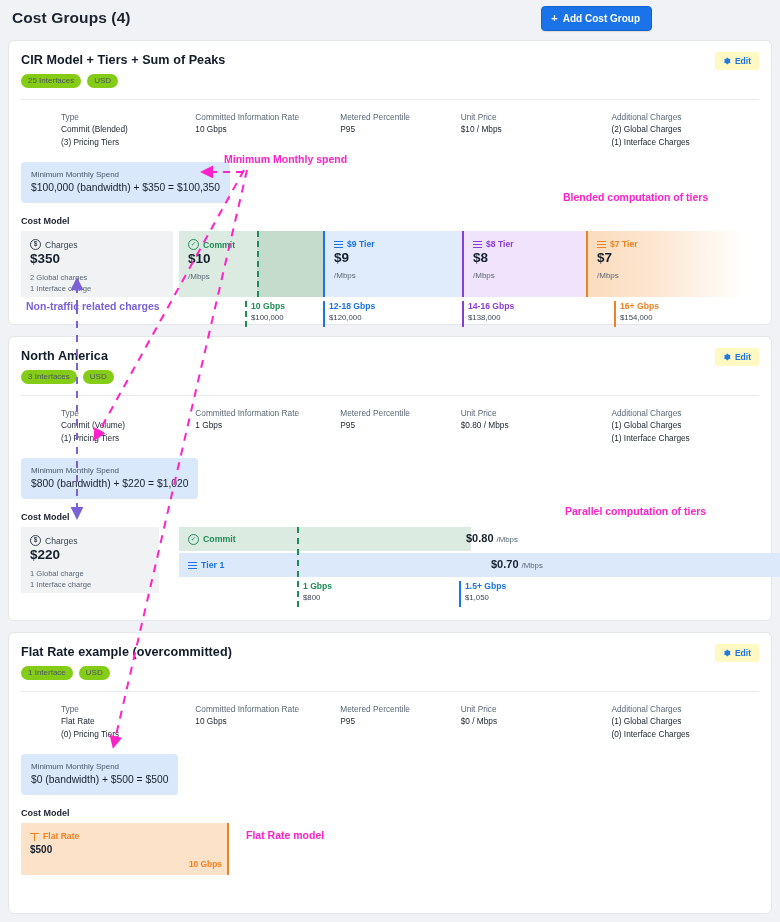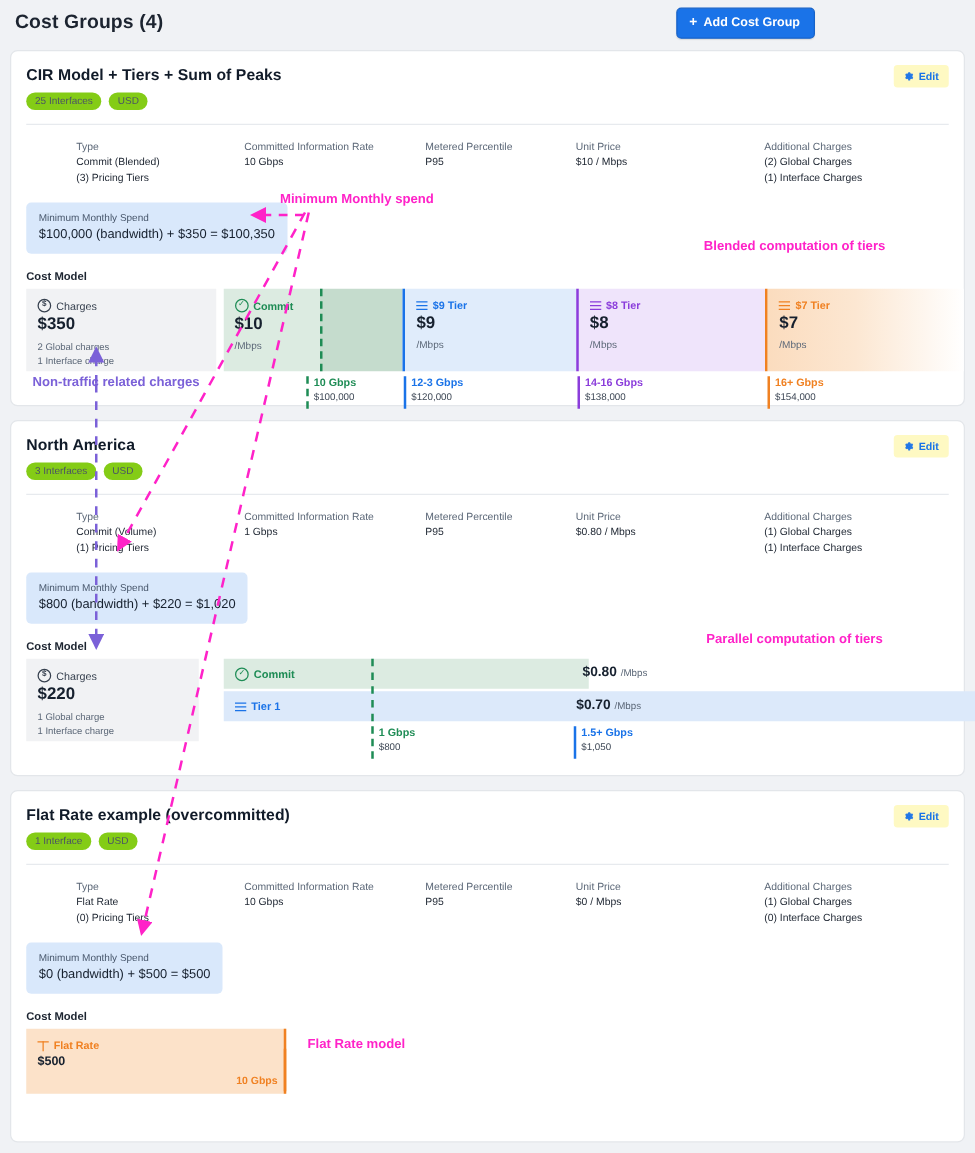--- a/index.html
+++ b/index.html
@@ -238,21 +238,21 @@
               <i></i>
               <i></i>
               <i></i>
             </span>
           <span>$9 Tier</span>
         </div>
         <div class="cell-price">$9</div>
         <div class="cell-unit">/Mbps</div>
       </div>
 
-      <div class="cell tier8" style="width:152px;">
+      <div class="cell tier8" style="width:124px;">
         <div class="cell-head">
           <span class="icon-list">
               <i></i>
               <i></i>
               <i></i>
             </span>
           <span>$8 Tier</span>
         </div>
         <div class="cell-price">$8</div>
         <div class="cell-unit">/Mbps</div>
@@ -273,21 +273,21 @@
     </div>
 
     <div class="ticks">
       <div class="tick" style="left:224px;">
         <div class="dashed-green" style="left:0;height:26px;"></div>
         <div class="tick-g" style="color:#1e8c55;">10 Gbps</div>
         <div class="tick-p">$100,000</div>
       </div>
       <div class="tick" style="left:302px;">
         <div class="tick-bar" style="background:#1a73e8;"></div>
-        <div class="tick-g" style="color:#1a73e8;">12-3 Gbps</div>
+        <div class="tick-g" style="color:#1a73e8;">12-18 Gbps</div>
         <div class="tick-p">$120,000</div>
       </div>
       <div class="tick" style="left:441px;">
         <div class="tick-bar" style="background:#8b3ddb;"></div>
         <div class="tick-g" style="color:#8b3ddb;">14-16 Gbps</div>
         <div class="tick-p">$138,000</div>
       </div>
       <div class="tick" style="left:593px;">
         <div class="tick-bar" style="background:#f08122;"></div>
         <div class="tick-g" style="color:#f08122;">16+ Gbps</div>
@@ -373,21 +373,21 @@
       <div class="par-row par-tier" style="position:absolute;left:158px;top:26px;width:614px;">
         <div class="par-name" style="color:#1a73e8;">
           <span class="icon-list">
               <i></i>
               <i></i>
               <i></i>
             </span>
           <span>Tier 1</span>
         </div>
       </div>
-      <div class="par-price" style="left:452px;top:31px;">
+      <div class="par-price" style="left:482px;top:31px;">
         <span style="font-size:11px;font-weight:700;color:#16202e;">$0.70</span>
         <span>/Mbps</span>
       </div>
 
       <div style="position:absolute;left:288px;top:0;height:50px;border-left:2px dashed #1e8c55;"></div>
 
       <div class="tick" style="position:absolute;left:288px;top:54px;">
         <div class="dashed-green" style="left:0;height:26px;"></div>
         <div class="tick-g" style="color:#1e8c55;">1 Gbps</div>
         <div class="tick-p">$800</div>

